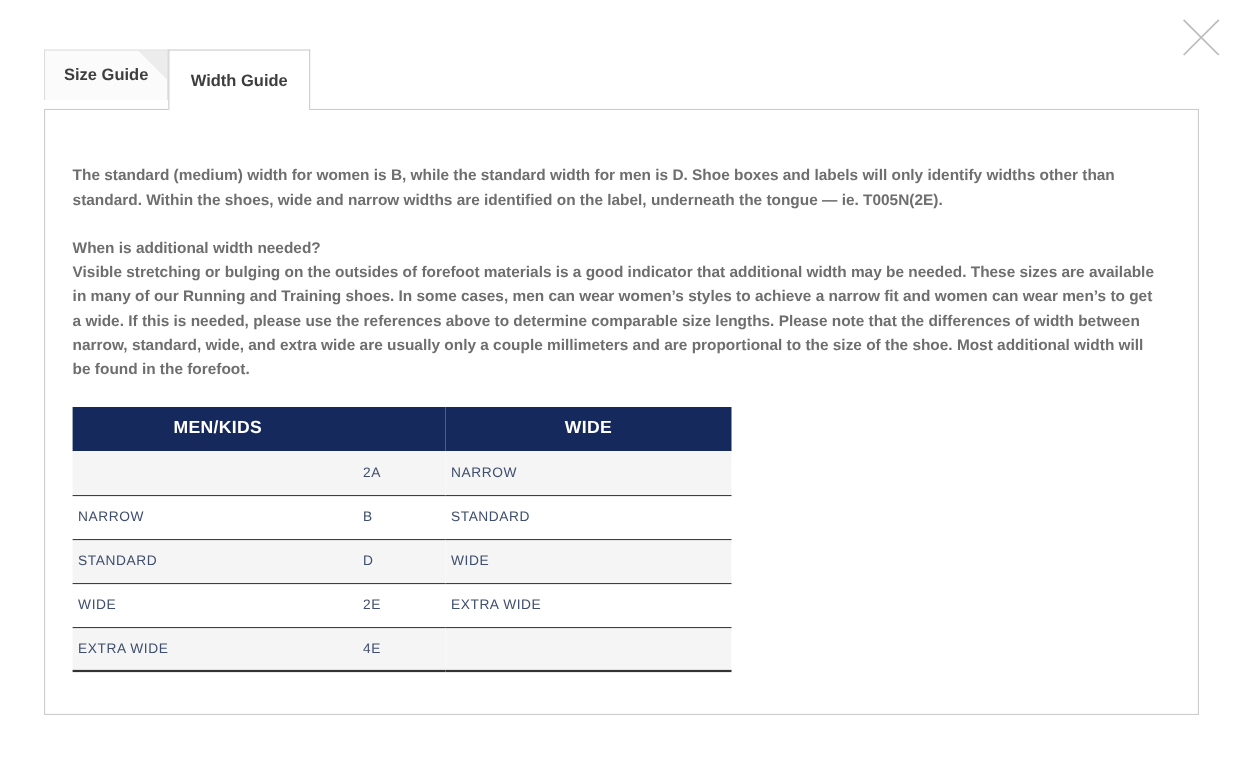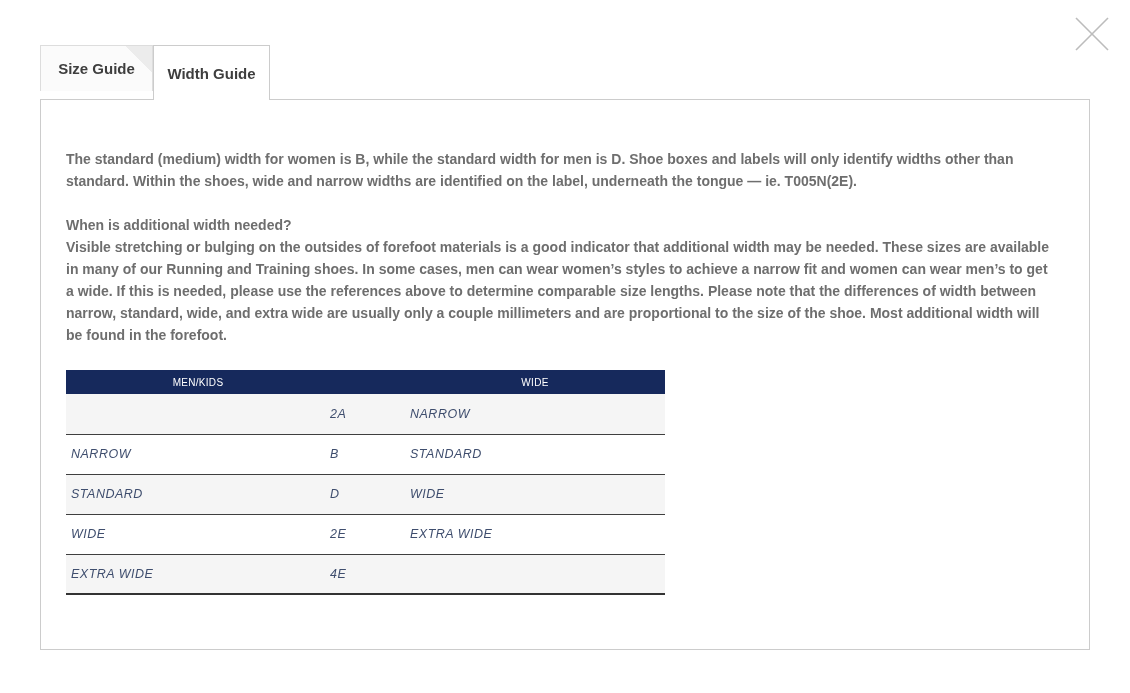--- a/index.html
+++ b/index.html
@@ -30,21 +30,21 @@
     display: flex; align-items: center; justify-content: center;
     font-size: 15px; font-weight: bold; color: #3e3e3e;
     cursor: pointer;
   }
   .tab-inactive {
     width: 113px; height: 46px; margin-bottom: 1px;
     border: 1px solid #ddd; border-bottom: none;
     background: linear-gradient(225deg, #ececec 0 17%, #fbfbfb 17%);
   }
   .tab-active {
-    width: 117px; height: 55px;
+    width: 129px; height: 55px;
     border: 1px solid #ccc; border-bottom: none;
     background: #ffffff;
   }
 
   
   .panel {
     position: absolute; left: 40px; top: 99px;
     width: 1050px; height: 551px;
     border: 1px solid #ccc;
     background: #fff;
@@ -63,28 +63,28 @@
   
   .width-table {
     margin-top: 24px;
     border-collapse: collapse;
     width: 599px;
     table-layout: fixed;
   }
   .width-table thead th {
     background: #16295c;
     color: #ffffff;
-    font-size: 10px;
-    font-weight: normal;
+    font-size: 16px;
+    font-weight: bold;
     letter-spacing: 0.3px;
-    height: 24px;
+    height: 40px;
     text-align: center;
     padding: 0;
   }
-  .width-table tbody tr { border-bottom: 1px solid #3f3f3f; font-style: italic; }
+  .width-table tbody tr { border-bottom: 1px solid #3f3f3f; }
   .width-table tbody tr:last-child { border-bottom: 2px solid #333; }
   .width-table tbody tr:nth-child(odd) { background: #f5f5f5; }
   .width-table tbody tr:nth-child(even) { background: #ffffff; }
   .width-table tbody td {
     height: 40px;
     font-size: 12.5px;
     color: #3f4e6e;
     letter-spacing: 0.5px;
     padding: 0;
     text-align: left;

